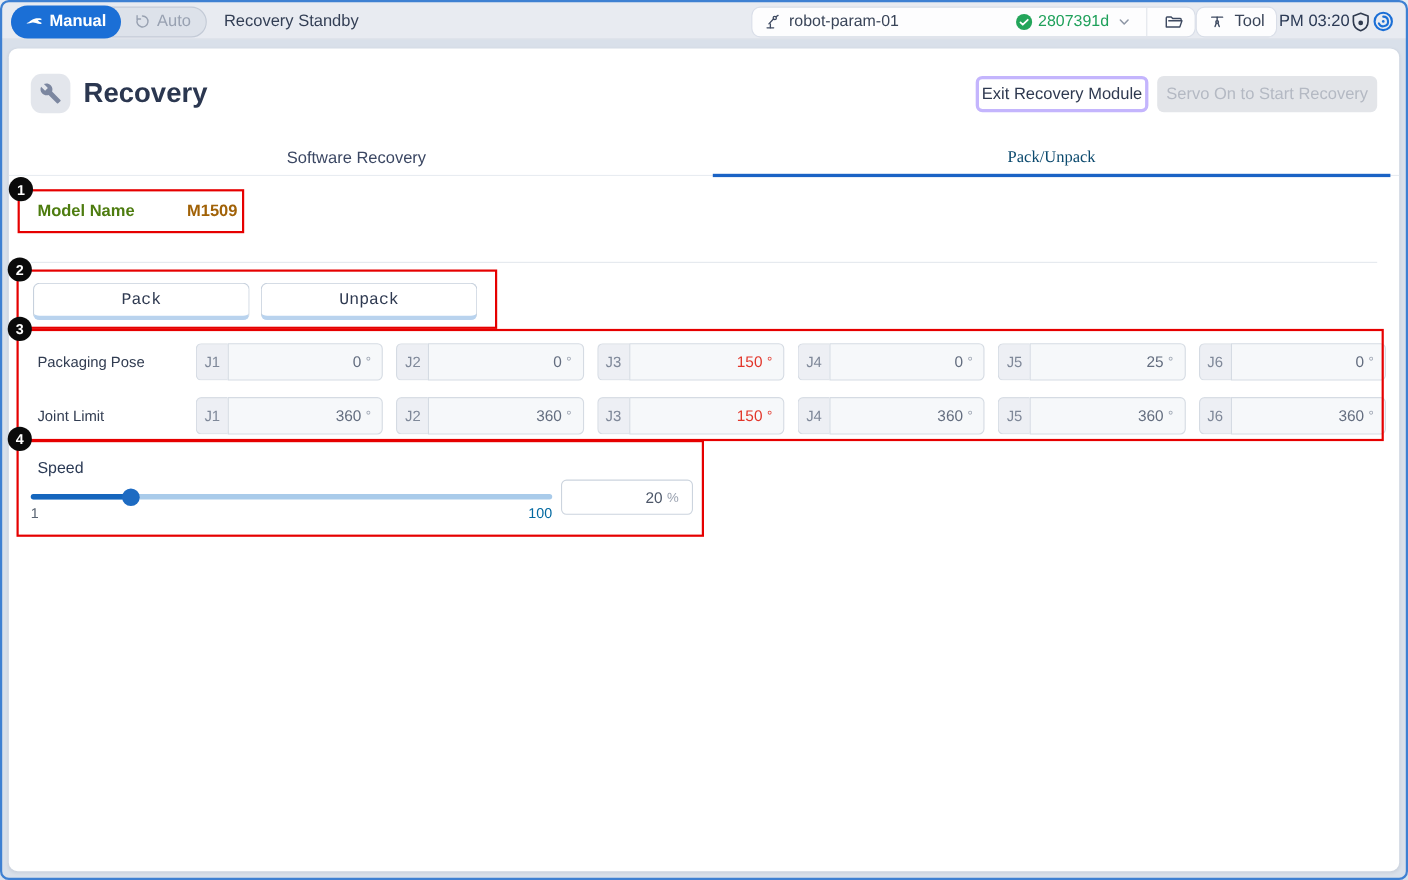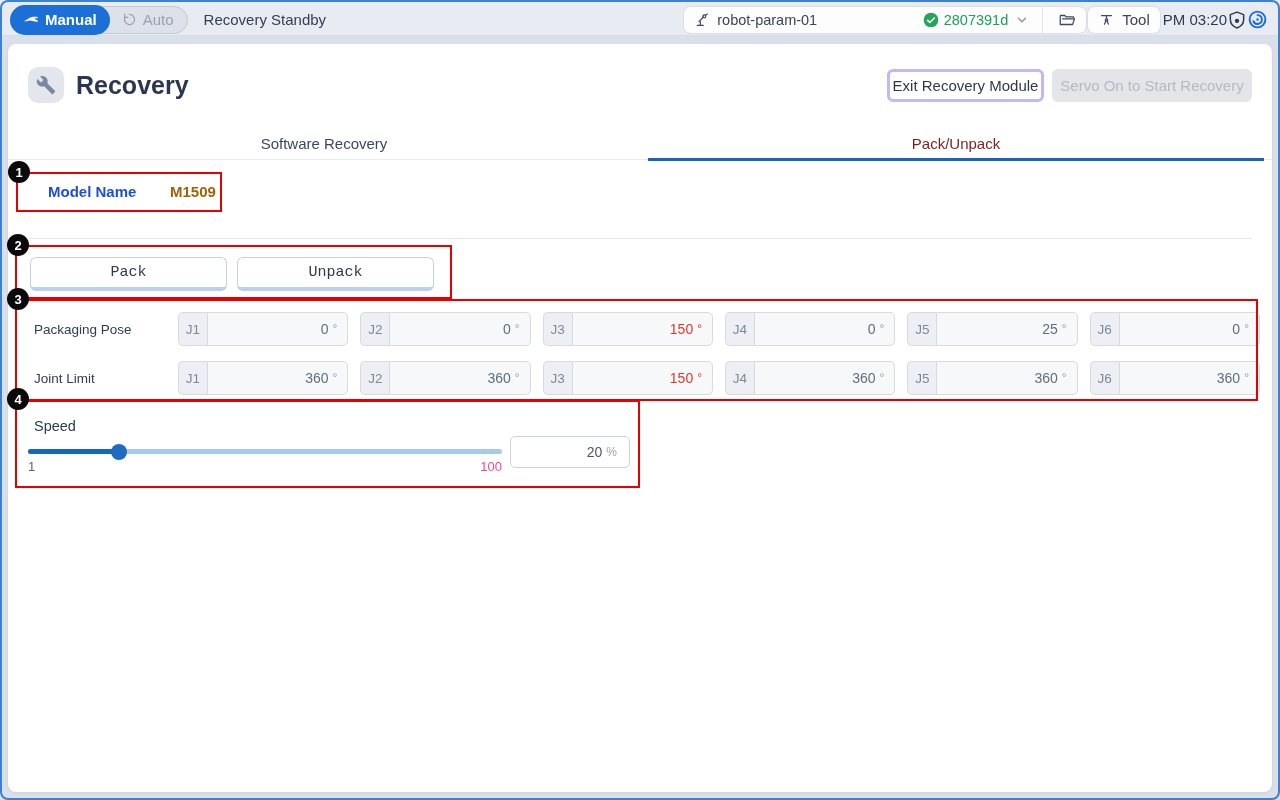--- a/index.html
+++ b/index.html
@@ -79,28 +79,28 @@
   
   .tabbar {
     position: absolute; left: 0; top: 84px; width: 1264px; height: 32px;
     display: flex; border-bottom: 1px solid #e8ecf1;
   }
   .tab {
     position: relative; width: 632px; display: flex;
     align-items: center; justify-content: center;
     font-size: 15px; color: #3b4763; cursor: pointer;
   }
-  .tab.active { color: #7f1d1d; }
+  .tab.active { color: #0c4a6e; font-family: Liberation Serif, serif; }
   .tab.active::after {
     content: ""; position: absolute; left: 8px; right: 8px; bottom: -2px;
     height: 3px; background: #1a63c5;
   }
   
-  .model-label { position: absolute; left: 40px; top: 139px;
-    font-size: 15px; font-weight: bold; color: #1d4ed8; }
+  .model-label { position: absolute; left: 26px; top: 139px;
+    font-size: 15px; font-weight: bold; color: #4d7c0f; }
   .model-value { position: absolute; left: 162px; top: 139px;
     font-size: 15px; font-weight: bold; color: #a16207; }
   .section-divider { position: absolute; left: 20px; top: 194px; width: 1224px;
     height: 1px; background: #e4e8ee; }
   
   .pk-btn {
     position: absolute; top: 213px; width: 197px; height: 34px;
     background: #fff; border: 1px solid #c7d1dd; border-bottom: 4px solid #b9d3ee;
     border-radius: 6px; font-size: 15px; color: #2e3950; cursor: pointer;
     display: flex; align-items: center; justify-content: center;
@@ -138,21 +138,21 @@
     font-size: 14.5px; color: #2b3a55; }
   .slider-wrap { position: absolute; left: 20px; top: 398px; width: 474px; height: 18px; }
   .slider-track { position: absolute; left: 0; right: 0; top: 7px; height: 5px;
     border-radius: 3px; background: #a9cbea; }
   .slider-fill { position: absolute; left: 0; top: 7px; height: 5px;
     border-radius: 3px; background: #1566bd; width: 19%; }
   .slider-handle { position: absolute; top: 1.5px; width: 16px; height: 16px;
     border-radius: 50%; background: #1e6bc2; left: calc(19% - 8px); cursor: grab; }
   .slider-min { position: absolute; left: 20px; top: 415px; font-size: 13px; color: #5a6473; }
   .slider-max { position: absolute; left: 466px; top: 415px; width: 28px; text-align: right;
-    font-size: 13px; color: #ec4899; }
+    font-size: 13px; color: #0369a1; }
   .speed-box {
     position: absolute; left: 502px; top: 392px; width: 120px; height: 32px;
     background: #fff; border: 1px solid #ccd4de; border-radius: 5px;
     display: flex; align-items: center; justify-content: flex-end;
     gap: 4px; padding-right: 12px; cursor: text;
   }
   .speed-num { font-size: 14px; color: #4c5668; }
   .speed-unit { font-size: 12px; color: #9aa2b0; }
   
   .anno-box { position: absolute; border: 2px solid #e60000;

